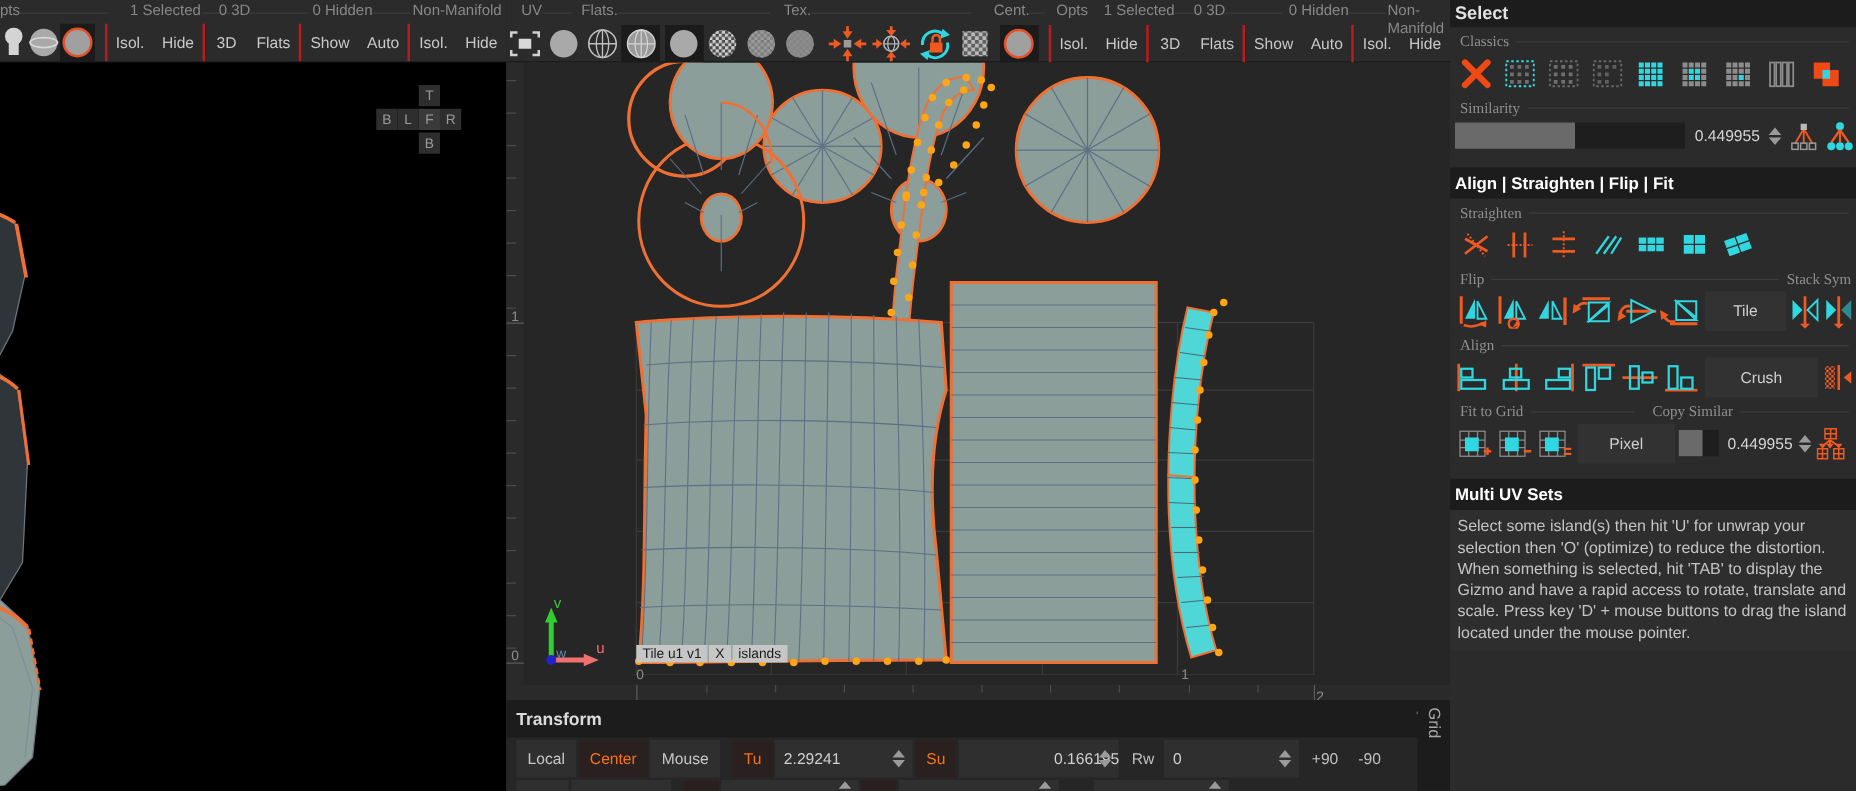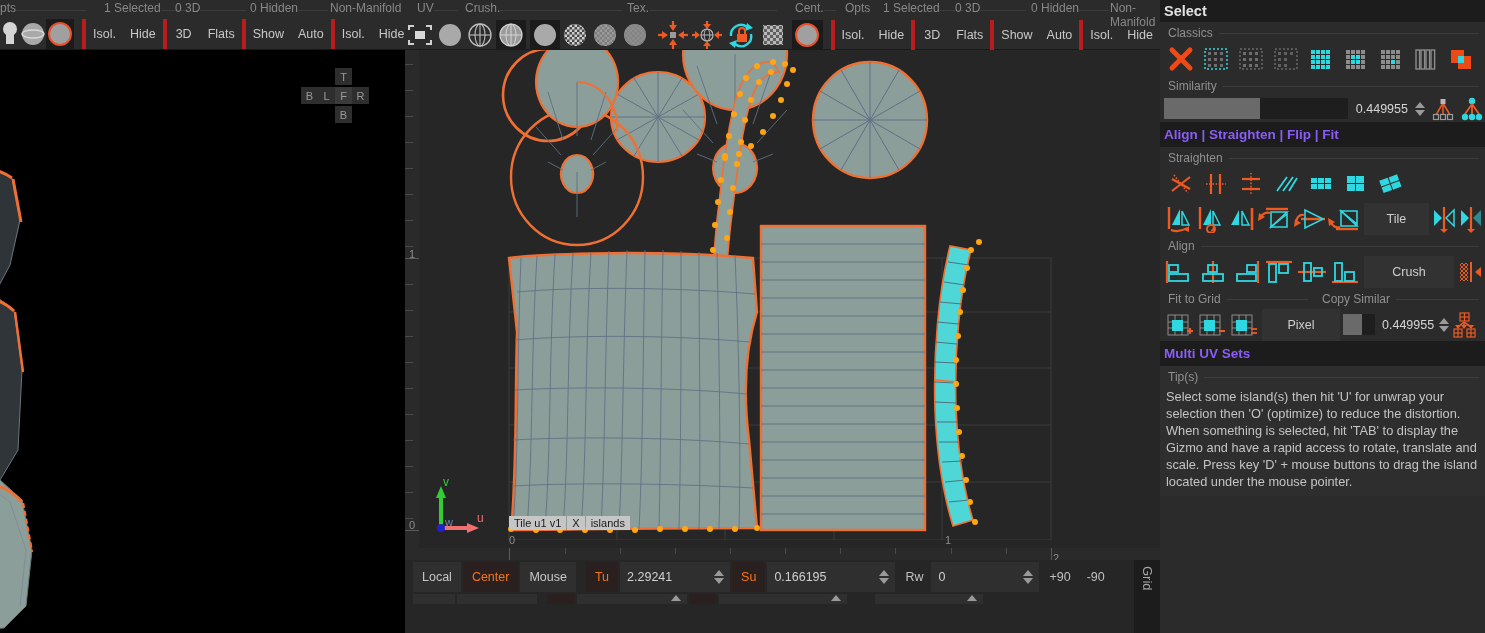--- a/index.html
+++ b/index.html
@@ -15,21 +15,21 @@
   }
   .app { position:relative; width:1485px; height:633px; display:flex; }
 
   
   .left-col { width:405px; height:633px; position:relative; background:#000; flex:0 0 405px; }
   .left-toolbar { height:50px; background:#2b2b2b; position:relative; border-bottom:1px solid #1a1a1a; display:flex; flex-direction:column; }
   .tb-labels { height:20px; display:flex; align-items:flex-start; position:relative; }
   .tb-lab { color:#888; font-size:12px; position:absolute; top:1px; }
   .tb-lab::after { content:""; position:absolute; left:100%; top:9px; height:1px; background:#3c3c3c; }
   .tb-row { height:30px; display:flex; align-items:center; }
-  .tb-grp { display:flex; align-items:center; height:30px; border-left:4px solid #b91c1c; }
+  .tb-grp { display:flex; align-items:center; height:30px; border-left:2px solid #b91c1c; }
   .tb-btn { height:30px; min-width:34px; padding:0 7px; display:flex; align-items:center; justify-content:center;
             color:#c8c8c8; font-size:12.5px; cursor:pointer; }
   .ico-btn { width:32px; height:30px; display:flex; align-items:center; justify-content:center; cursor:pointer; }
   .ico-btn.sel { background:#1b1b1b; }
 
   .viewport3d { position:absolute; top:50px; left:0; right:0; bottom:0; background:#000; overflow:hidden; }
   .navcube { position:absolute; left:318px; top:18px; }
   .navcube .cell { position:absolute; width:17px; height:17px; background:#2e2e2e; color:#9a9a9a;
     font-size:11px; display:flex; align-items:center; justify-content:center; font-family:"Liberation Sans",sans-serif; }
   .navcube .cell.mid { background:#3a3a3a; }
@@ -67,23 +67,23 @@
   .tp-plain { display:flex; align-items:center; padding:0 8px; color:#c0c0c0; font-size:12.5px; cursor:pointer; }
   .grid-tab { position:absolute; right:0; top:0; bottom:0; width:26px; background:#1c1c1c; }
   .grid-tab span { display:block; writing-mode:vertical-rl; color:#a8a8a8; font-size:13px;
                    padding-top:6px; margin-left:6px; }
 
   
   .right-col { width:325px; flex:0 0 325px; background:#2b2b2b; height:633px; position:relative; overflow:hidden; }
   .rp-title { height:22px; background:#1c1c1c; display:flex; align-items:center; padding-left:4px;
               font-weight:bold; font-size:14.5px; color:#e2e2e2; }
   .rp-section-head { height:25px; background:#1c1c1c; display:flex; align-items:center; padding-left:4px;
-                     font-weight:bold; font-size:13.5px; color:#8b5cf6; margin-top:0; }
+                     font-weight:bold; font-size:13.5px; color:#ffffff; margin-top:12px; }
   .rp-group { background:#2b2b2b; padding:2px 0 0 0; }
-  .sublabel { display:flex; align-items:center; color:#909090; font-size:12px; padding-left:8px; height:18px; position:relative; }
+  .sublabel { display:flex; align-items:center; color:#909090; font-size:12px; padding-left:8px; height:18px; position:relative;font-family:Liberation Serif, serif; }
   .sublabel .line { flex:1; height:1px; background:#3d3d3d; margin-left:6px; margin-right:6px; }
   .icon-row { display:flex; align-items:center; padding-left:4px; gap:2px; }
   .icn { width:33px; height:33px; display:flex; align-items:center; justify-content:center; cursor:pointer; }
   .btn-flat { background:#323232; color:#cfcfcf; font-size:12.5px; display:flex; align-items:center;
               justify-content:center; cursor:pointer; height:32px; }
   .slider { height:21px; background:#1e1e1e; position:relative; cursor:pointer; }
   .slider .fill { position:absolute; left:0; top:0; bottom:0; background:#6a6a6a; }
   .numbox { background:#2b2b2b; color:#d5d5d5; font-size:12.5px; display:flex; align-items:center;
             padding-left:6px; height:21px; }
   .tip-box { background:#2e2e2e; padding:2px 0 6px 0; }
@@ -164,21 +164,21 @@
         <div class="cell" style="left:34px; top:19px;">R</div>
         <div class="cell" style="left:17px; top:38px;">B</div>
       </div>
     </div>
   </div>
 
   <div class="center-col">
     <div class="center-toolbar">
       <div class="tb-labels">
         <div class="tb-lab" style="left:12px;"><span>UV</span><i style="position:absolute;left:100%;top:9px;width:24px;height:1px;background:#3c3c3c;"></i></div>
-        <div class="tb-lab" style="left:60px;"><span>Crush.</span><i style="position:absolute;left:100%;top:9px;width:122px;height:1px;background:#3c3c3c;"></i></div>
+        <div class="tb-lab" style="left:60px;"><span>Flats.</span><i style="position:absolute;left:100%;top:9px;width:122px;height:1px;background:#3c3c3c;"></i></div>
         <div class="tb-lab" style="left:222px;"><span>Tex.</span><i style="position:absolute;left:100%;top:9px;width:128px;height:1px;background:#3c3c3c;"></i></div>
         <div class="tb-lab" style="left:390px;"><span>Cent.</span><i style="position:absolute;left:100%;top:9px;width:12px;height:1px;background:#3c3c3c;"></i></div>
         <div class="tb-lab" style="left:440px;"><span>Opts</span></div>
         <div class="tb-lab" style="left:478px;"><span>1 Selected</span><i style="position:absolute;left:100%;top:9px;width:24px;height:1px;background:#3c3c3c;"></i></div>
         <div class="tb-lab" style="left:550px;"><span>0 3D</span><i style="position:absolute;left:100%;top:9px;width:46px;height:1px;background:#3c3c3c;"></i></div>
         <div class="tb-lab" style="left:626px;"><span>0 Hidden</span><i style="position:absolute;left:100%;top:9px;width:30px;height:1px;background:#3c3c3c;"></i></div>
         <div class="tb-lab" style="left:705px;"><span>Non-Manifold</span></div>
       </div>
       <div class="tb-row">
         <div class="ico-btn">
@@ -617,35 +617,39 @@
       </div>
 
       <div class="uvtile-label" style="left:104px; top:466px;">
         <span>Tile u1 v1</span>
         <span>X</span>
         <span>islands</span>
       </div>
     </div>
 
     <div class="transform-panel">
+      <div class="tp-head">
+        <span>Transform</span>
+        <span class="tp-help">?</span>
+      </div>
       <div class="tp-rows">
         <div class="tp-row">
           <div class="tp-cell">Local</div>
           <div class="tp-cell accent">Center</div>
           <div class="tp-cell">Mouse</div>
           <div class="tp-cell accent" style="margin-left:8px;">Tu</div>
           <div class="tp-num" style="min-width:110px;">
             <span>2.29241</span>
             <span class="spin">
                 <i class="up"></i>
                 <i class="dn"></i>
               </span>
           </div>
           <div class="tp-cell accent">Su</div>
-          <div class="tp-num" style="min-width:128px;">
+          <div class="tp-num" style="min-width:128px;justify-content:flex-end;">
             <span>0.166195</span>
             <span class="spin">
                 <i class="up"></i>
                 <i class="dn"></i>
               </span>
           </div>
           <div class="tp-plain">Rw</div>
           <div class="tp-num" style="min-width:108px;">
             <span>0</span>
             <span class="spin">
@@ -965,20 +969,25 @@
                 <rect x="14" y="6" width="9" height="6"></rect>
                 <rect x="4" y="13" width="9" height="6"></rect>
                 <rect x="14" y="13" width="9" height="6"></rect>
               </g>
             </svg>
         </div>
       </div>
     </div>
 
     <div class="rp-group">
+      <div class="sublabel" style="padding-right:4px;">
+        <span>Flip</span>
+        <span class="line"></span>
+        <span>Stack Sym</span>
+      </div>
       <div style="display:flex; align-items:center; padding-left:4px; gap:1px;">
         <div class="icn">
           <svg width="28" height="28" viewBox="0 0 28 28">
               <line x1="4" y1="2" x2="4" y2="24" stroke="#ef5a22" stroke-width="2.4"></line>
               <polygon points="7,20 15,4 15,20" fill="#2fd8e0"></polygon>
               <polygon points="24,20 17,6 17,20" fill="none" stroke="#2fd8e0" stroke-width="1.5"></polygon>
               <path d="M6 25 Q 14 28 22 23" fill="none" stroke="#ef5a22" stroke-width="2"></path>
               <polygon points="24,21 19,25 24,27" fill="#ef5a22"></polygon>
             </svg>
         </div>
@@ -1203,21 +1212,17 @@
                 <polygon points="18,17 15,13 21,13"></polygon>
               </g>
             </svg>
         </div>
       </div>
     </div>
 
     <div class="rp-section-head">Multi UV Sets</div>
 
     <div class="tip-box">
-      <div class="sublabel">
-        <span>Tip(s)</span>
-          <span class="line"></span>
-      </div>
       <div class="tip-text">Select some island(s) then hit 'U' for unwrap your selection then 'O' (optimize) to reduce the distortion. When something is selected, hit 'TAB' to display the Gizmo and have a rapid access to rotate, translate and scale. Press key 'D' + mouse buttons to drag the island located under the mouse pointer.</div>
     </div>
 
   </div>
 </div>
 
 </body></html>

